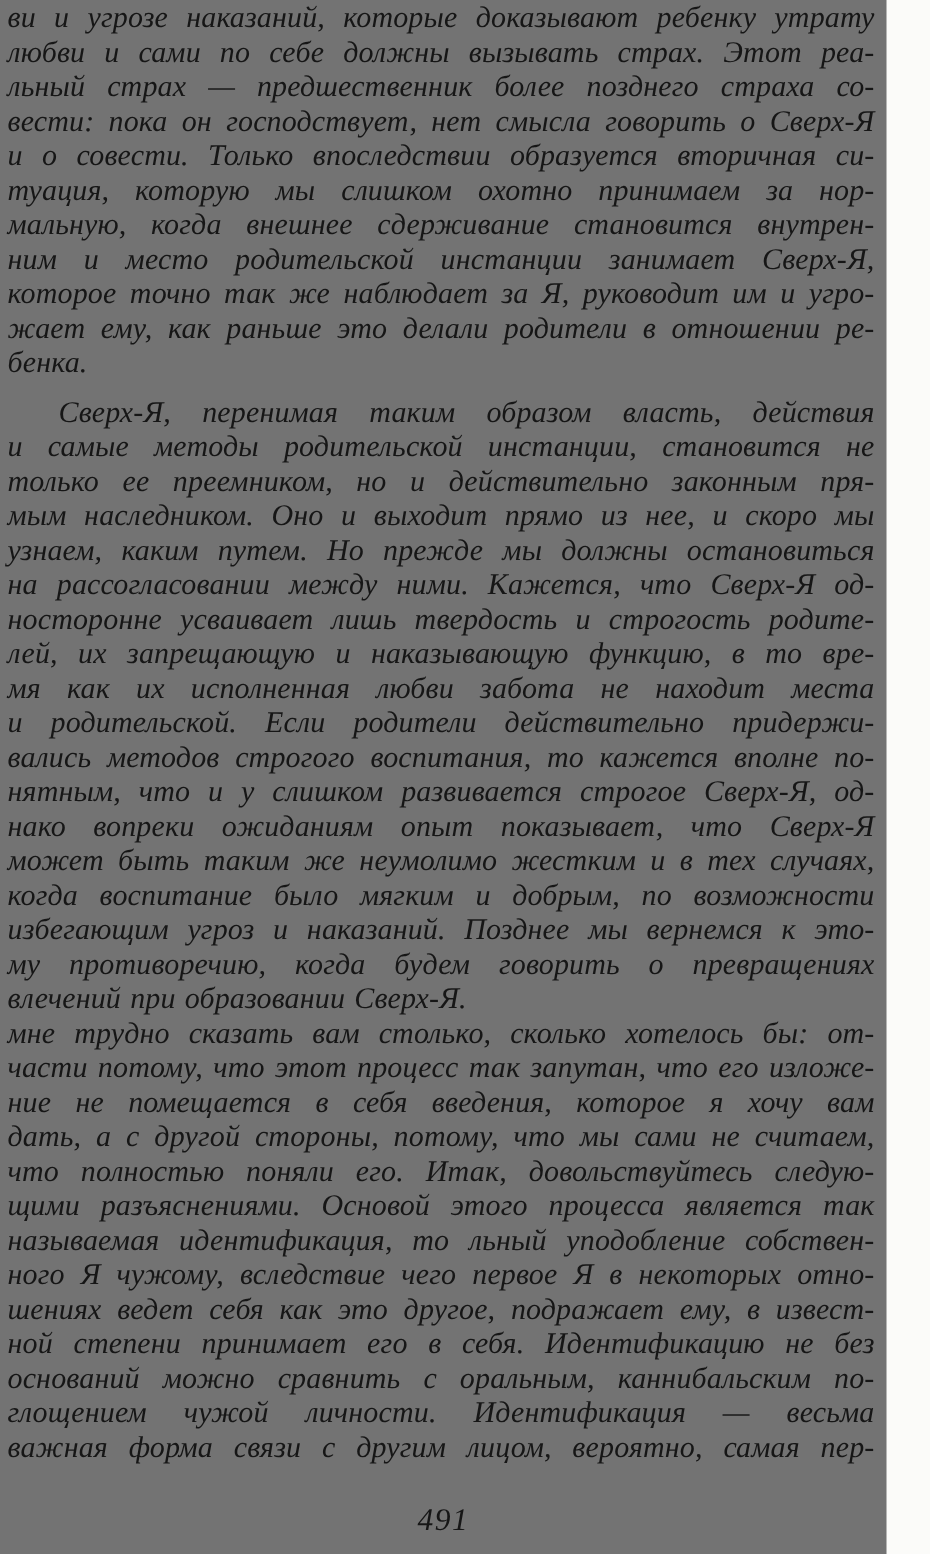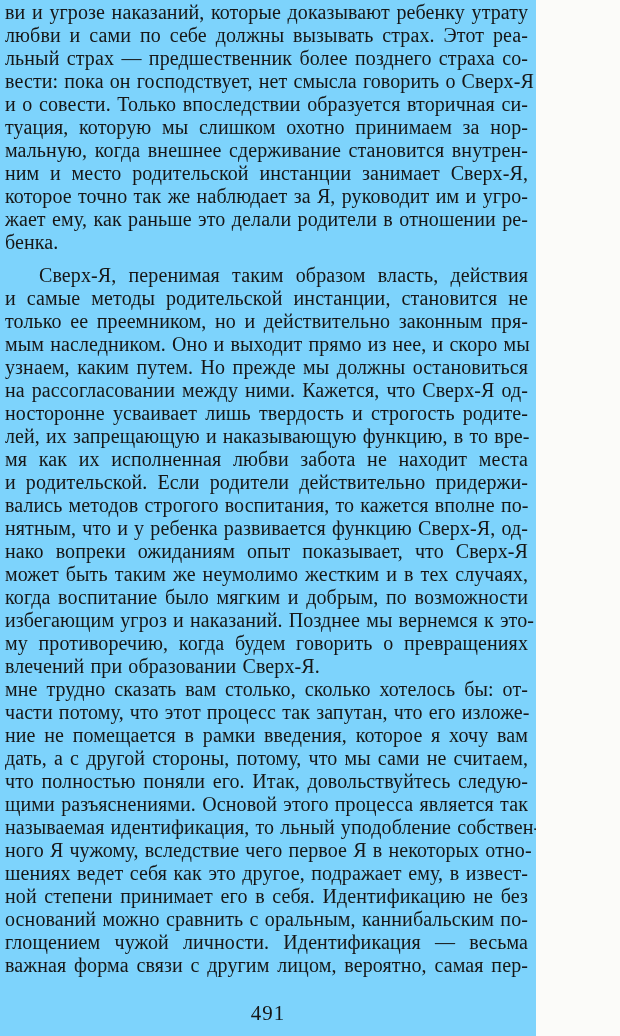--- a/index.html
+++ b/index.html
@@ -2,27 +2,28 @@
 <html><head>
 <meta charset="utf-8">
 <style>
   html, body {
     margin: 0;
     padding: 0;
     background: #fbfbf9;
   }
   .page {
     position: relative;
-    width: 536px;
+    width: 591px;
     height: 1036px;
     box-sizing: border-box;
-    background: #7dd3fc;
+    background: #737373;
     color: #161616;
     font-family: "Liberation Serif", "DejaVu Serif", serif;
     overflow: hidden;
+    font-style: italic;
   }
   .text-block {
     position: absolute;
     top: 1px;
     left: 5px;
     right: 8px;
   }
   .line {
     font-size: 20px;
     line-height: 23px;
@@ -71,30 +72,30 @@
       <div class="line">и самые методы родительской инстанции, становится не</div>
       <div class="line">только ее преемником, но и действительно законным пря-</div>
       <div class="line">мым наследником. Оно и выходит прямо из нее, и скоро мы</div>
       <div class="line">узнаем, каким путем. Но прежде мы должны остановиться</div>
       <div class="line">на рассогласовании между ними. Кажется, что Сверх-Я од-</div>
       <div class="line">носторонне усваивает лишь твердость и строгость родите-</div>
       <div class="line">лей, их запрещающую и наказывающую функцию, в то вре-</div>
       <div class="line">мя как их исполненная любви забота не находит места</div>
       <div class="line">и родительской. Если родители действительно придержи-</div>
       <div class="line">вались методов строгого воспитания, то кажется вполне по-</div>
-      <div class="line">нятным, что и у ребенка развивается функцию Сверх-Я, од-</div>
+      <div class="line">нятным, что и у слишком развивается строгое Сверх-Я, од-</div>
       <div class="line">нако вопреки ожиданиям опыт показывает, что Сверх-Я</div>
       <div class="line">может быть таким же неумолимо жестким и в тех случаях,</div>
       <div class="line">когда воспитание было мягким и добрым, по возможности</div>
       <div class="line">избегающим угроз и наказаний. Позднее мы вернемся к это-</div>
       <div class="line">му противоречию, когда будем говорить о превращениях</div>
       <div class="line end">влечений при образовании Сверх-Я.</div>
       <div class="line">мне трудно сказать вам столько, сколько хотелось бы: от-</div>
       <div class="line">части потому, что этот процесс так запутан, что его изложе-</div>
-      <div class="line">ние не помещается в рамки введения, которое я хочу вам</div>
+      <div class="line">ние не помещается в себя введения, которое я хочу вам</div>
       <div class="line">дать, а с другой стороны, потому, что мы сами не считаем,</div>
       <div class="line">что полностью поняли его. Итак, довольствуйтесь следую-</div>
       <div class="line">щими разъяснениями. Основой этого процесса является так</div>
       <div class="line">называемая идентификация, то льный уподобление собствен-</div>
       <div class="line">ного Я чужому, вследствие чего первое Я в некоторых отно-</div>
       <div class="line">шениях ведет себя как это другое, подражает ему, в извест-</div>
       <div class="line">ной степени принимает его в себя. Идентификацию не без</div>
       <div class="line">оснований можно сравнить с оральным, каннибальским по-</div>
       <div class="line">глощением чужой личности. Идентификация — весьма</div>
       <div class="line">важная форма связи с другим лицом, вероятно, самая пер-</div>

